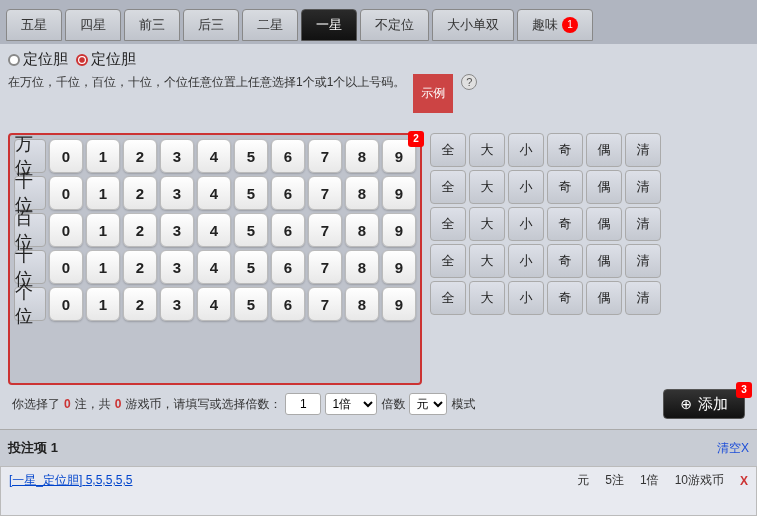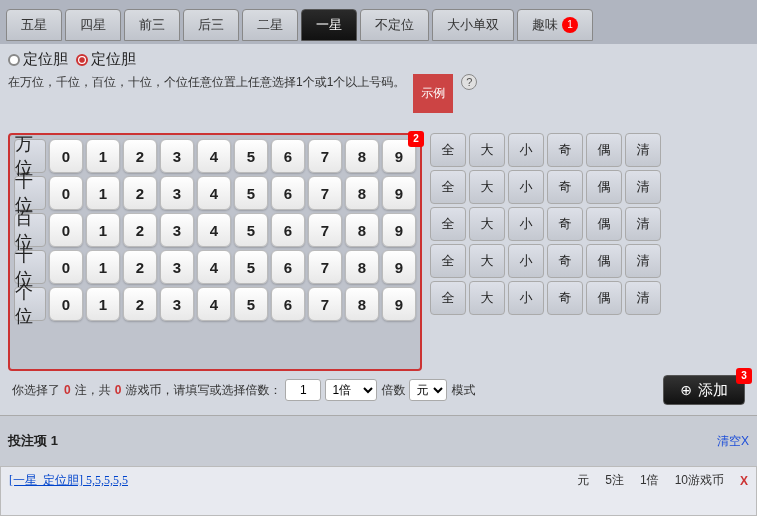--- a/index.html
+++ b/index.html
@@ -238,21 +238,21 @@
     }
     .add-btn .add-icon {
       font-size: 14px;
     }
     
     .bet-list-header {
       display: flex;
       align-items: center;
       justify-content: space-between;
       background: #c8ccd4;
-      padding: 16px 8px;
+      padding: 9px 8px;
       border-top: 1px solid #aaa;
     }
     .bet-list-title {
       font-size: 13px;
       font-weight: bold;
       color: #222;
     }
     .clear-btn {
       color: #1d4ed8;
       font-size: 12px;
@@ -272,21 +272,20 @@
     .bet-row {
       display: flex;
       align-items: center;
       justify-content: space-between;
       padding: 2px 0;
     }
     .bet-type {
       color: #0044cc;
       text-decoration: underline;
       cursor: pointer;
-      font-family: Liberation Serif, serif;
     }
     .bet-info {
       display: flex;
       gap: 16px;
       align-items: center;
       color: #333;
     }
     .bet-x {
       color: #cc3333;
       cursor: pointer;

